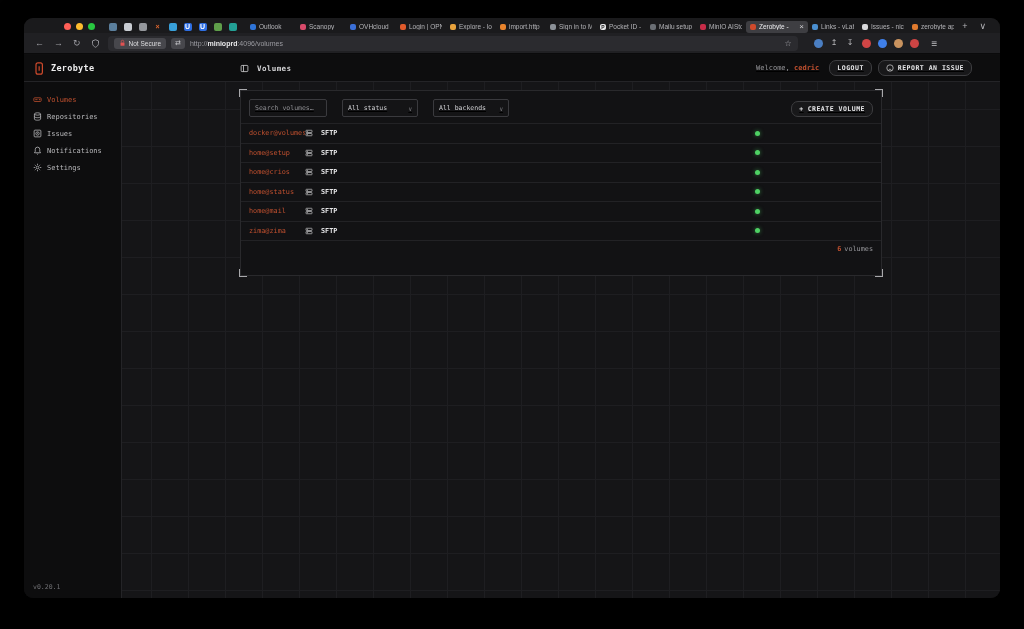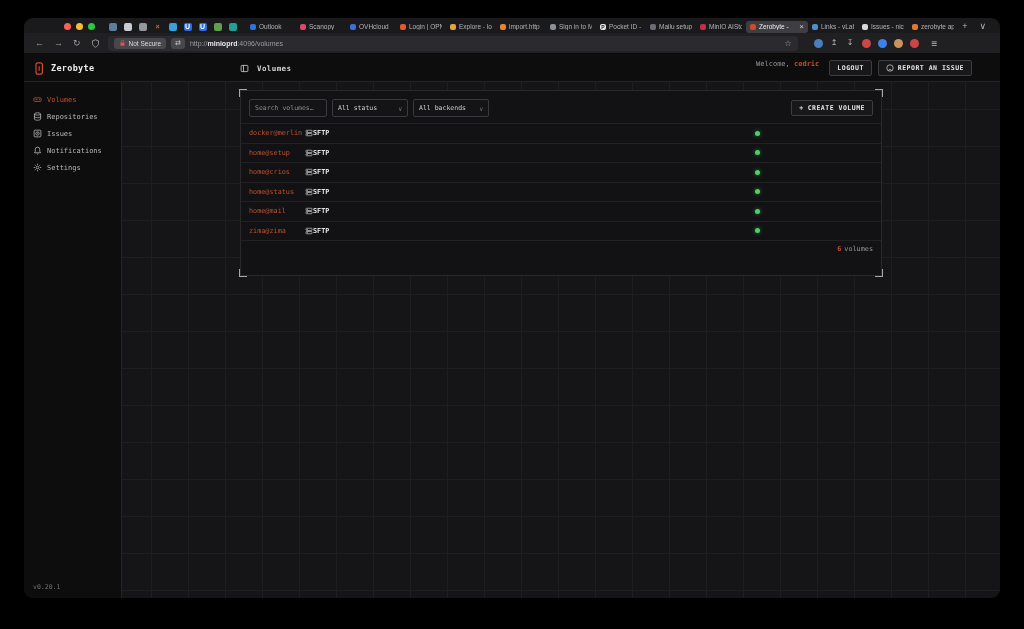--- a/index.html
+++ b/index.html
@@ -49,25 +49,25 @@
 
   
   .app { position:absolute; top:37px; left:0; right:0; bottom:0;
          font-family:"DejaVu Sans Mono", monospace; background:#0d0d0e; }
   .appheader { height:27px; border-bottom:1px solid #242427; display:flex; align-items:center; }
   .brand { display:flex; align-items:center; gap:6px; width:98px; padding-left:9px; flex:none; }
   .brand span { color:#ededee; font-size:8.5px; font-weight:bold; letter-spacing:.3px; }
   .hwrap { flex:1; display:flex; align-items:center; padding:0 28px 0 0; }
   .ptitle { display:flex; align-items:center; gap:8px; color:#d6d6d8; font-size:7.5px; font-weight:bold;
             letter-spacing:.4px; margin-left:118px; }
-  .hright { margin-left:auto; display:flex; align-items:flex-start; gap:6px; }
+  .hright { margin-left:auto; display:flex; align-items:center; gap:6px;text-decoration:underline; }
   .welcome { font-size:7px; color:#98989c; margin-right:4px; }
   .welcome b { color:#c0502f; font-weight:bold; }
   .btn { border:1px solid #3d3d40; background:#18181a; color:#e6e6e8; font-size:6.5px; font-weight:bold;
-         letter-spacing:.5px; border-radius:2px; padding:3px 7px; display:flex; align-items:center; gap:4px;
+         letter-spacing:.5px; border-radius:7px; padding:3px 7px; display:flex; align-items:center; gap:4px;
          font-family:"DejaVu Sans Mono", monospace; white-space:nowrap; }
 
   .appbody { position:absolute; top:27px; left:0; right:0; bottom:0; display:flex; }
   .sidebar { width:98px; flex:none; border-right:1px solid #242427; background:#0d0d0e; position:relative;
              padding-top:9px; }
   .sitem { display:flex; align-items:center; gap:5px; padding:4px 0 4px 9px; color:#b9b9bc; font-size:7px; }
   .sitem svg { flex:none; }
   .sitem.active { color:#c0502f; }
   .version { position:absolute; bottom:7px; left:9px; font-size:6.5px; color:#707074; }
 
@@ -77,38 +77,38 @@
           background-size:37px 37px; background-position:-8px -10px; }
 
   .panel { position:absolute; left:118px; top:8px; width:642px; height:186px; background:#121214;
            border:1px solid #29292c; }
   .corner { position:absolute; width:8px; height:8px; border:0 solid #a8a8ab; }
   .c-tl { top:-2px; left:-2px; border-top-width:1.5px; border-left-width:1.5px; }
   .c-tr { top:-2px; right:-2px; border-top-width:1.5px; border-right-width:1.5px; }
   .c-bl { bottom:-2px; left:-2px; border-bottom-width:1.5px; border-left-width:1.5px; }
   .c-br { bottom:-2px; right:-2px; border-bottom-width:1.5px; border-right-width:1.5px; }
 
-  .toolbar { display:flex; align-items:center; gap:5px; padding:8px 8px 6px 8px; }
+  .toolbar { display:flex; align-items:flex-end; gap:15px; padding:8px 8px 6px 8px;text-decoration:underline; }
   .search { width:78px; height:18px; background:#141416; border:1px solid #3a3a3e; border-radius:2px;
             color:#d8d8da; font-size:6.5px; padding:0 5px; font-family:"DejaVu Sans Mono", monospace; }
   .search::placeholder { color:#8d8d91; }
   .sel { width:76px; height:18px; background:#141416; border:1px solid #3a3a3e; border-radius:2px;
          display:flex; align-items:center; justify-content:space-between; padding:0 5px;
          color:#cfcfd2; font-size:6.5px; }
   .sel .chev { color:#77777b; font-size:6px; }
   .create { margin-left:auto; }
 
   .thead { display:flex; align-items:center; height:17px; padding:0 8px; color:#97979b; font-size:6.5px;
            font-weight:bold; letter-spacing:.5px; }
   .col-name { width:56px; flex:none; }
   .col-backend { flex:1; }
   .col-status { width:126px; flex:none; }
   .trow { display:flex; align-items:center; height:19.5px; padding:0 8px; border-top:1px solid #222225; }
   .vname { width:56px; flex:none; color:#c0502f; font-size:6.8px; white-space:nowrap; overflow:hidden; }
-  .vbackend { flex:1; display:flex; align-items:center; gap:0; color:#e4e4e6; font-size:6.8px; font-weight:bold; }
+  .vbackend { flex:1; display:flex; align-items:center; gap:8px; color:#e4e4e6; font-size:6.8px; font-weight:bold; }
   .vstatus { width:126px; flex:none; display:flex; align-items:center; }
   .dot { width:5px; height:5px; border-radius:50%; background:#4ed164; margin-left:8px;
          box-shadow:0 0 4px rgba(78,209,100,.55); }
   .tfoot { display:flex; justify-content:flex-end; align-items:center; height:17px; padding:0 8px;
            border-top:1px solid #222225; font-size:6.8px; color:#97979b; gap:3px; }
   .tfoot b { color:#c0502f; font-weight:bold; }
 
   svg { display:block; }
 </style>
 </head>
@@ -431,21 +431,21 @@
             <button class="btn create">
               <span>+</span>
               <span>CREATE VOLUME</span>
             </button>
           </div>
 
 
           <div>
 
               <div class="trow">
-                <span class="vname">docker@merlin</span>
+                <span class="vname">docker@volumes</span>
                 <span class="vbackend">
                   <svg width="8" height="8" viewBox="0 0 16 16" fill="none" stroke="#c8c8ca" stroke-width="1.4">
                     <rect x="2" y="2.5" width="12" height="4.5" rx="1"></rect>
                     <rect x="2" y="9" width="12" height="4.5" rx="1"></rect>
                     <circle cx="4.5" cy="4.75" r="0.5" fill="#c8c8ca"></circle>
                     <circle cx="4.5" cy="11.25" r="0.5" fill="#c8c8ca"></circle>
                   </svg>
                   <span>SFTP</span>
                 </span>
                 <span class="vstatus">

